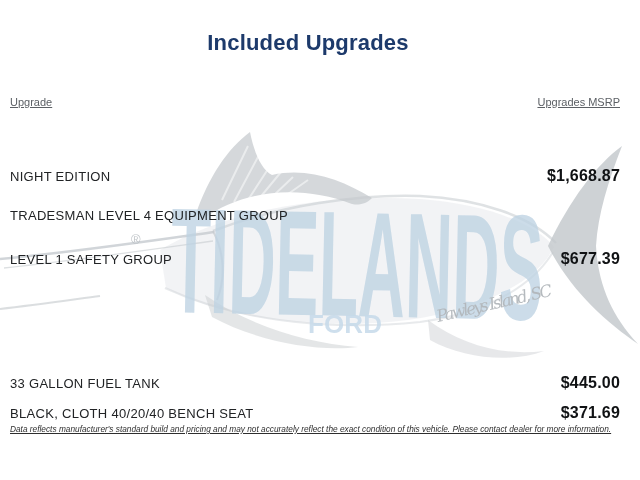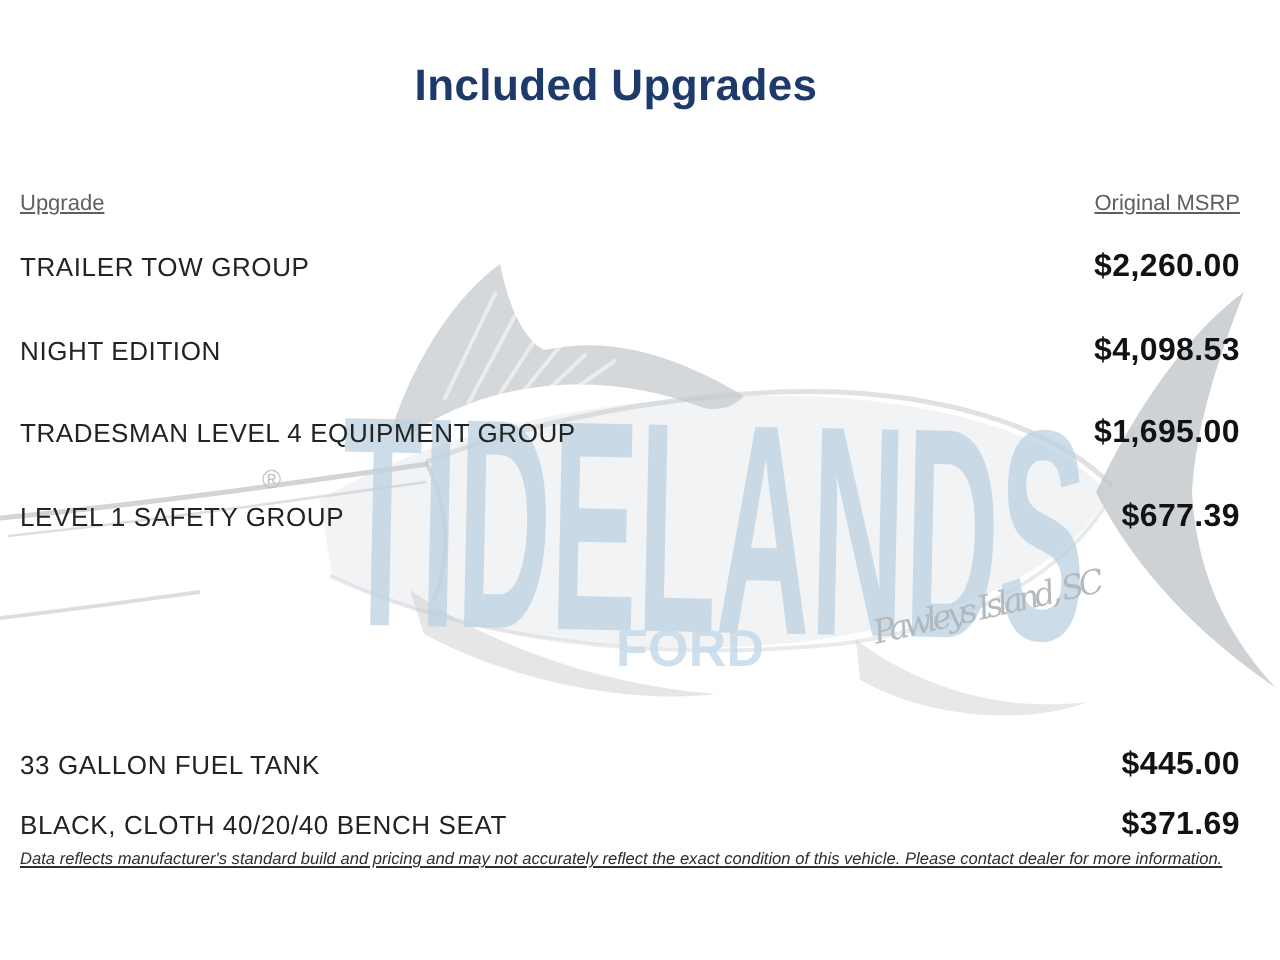--- a/index.html
+++ b/index.html
@@ -77,34 +77,29 @@
       <text font-size="16.5" font-style="italic" font-family="DejaVu Serif, serif" textLength="118" lengthAdjust="spacing" fill="#b2b7bb" opacity="0.95" transform="translate(438,322) rotate(-13)">Pawleys Island, SC</text>
     </svg>
   </div>
 
   <div class="content">
 
     <div class="page-title">Included Upgrades</div>
 
     <div class="col-header">
       <span>Upgrade</span>
-      <span>Original MSRP</span>
+      <span>Upgrades MSRP</span>
     </div>
 
-    <div class="row r0">
-      <span class="name">TRAILER TOW GROUP</span>
-      <span class="price">$2,260.00</span>
-    </div>
     <div class="row r1">
       <span class="name">NIGHT EDITION</span>
-      <span class="price">$4,098.53</span>
+      <span class="price">$1,668.87</span>
     </div>
     <div class="row r2">
       <span class="name">TRADESMAN LEVEL 4 EQUIPMENT GROUP</span>
-      <span class="price">$1,695.00</span>
     </div>
     <div class="row r3">
       <span class="name">LEVEL 1 SAFETY GROUP</span>
       <span class="price">$677.39</span>
     </div>
     <div class="row r6">
       <span class="name">33 GALLON FUEL TANK</span>
       <span class="price">$445.00</span>
     </div>
     <div class="row r7">

